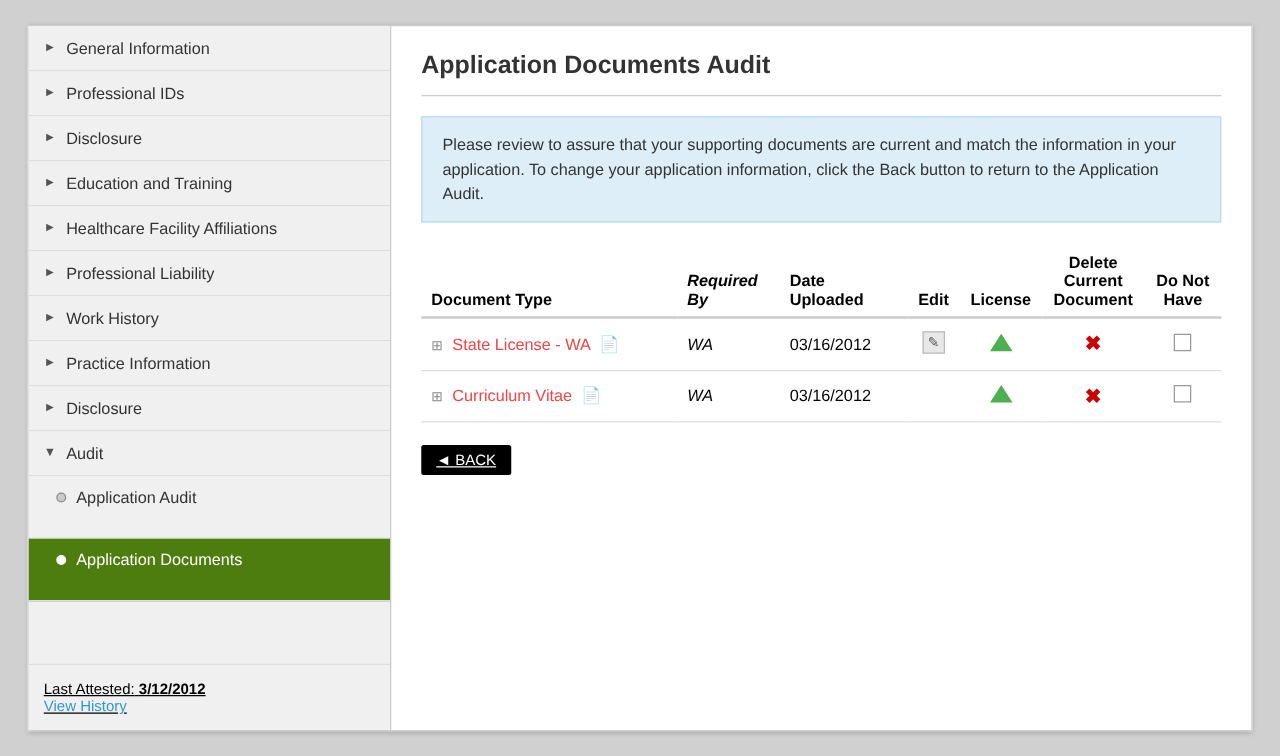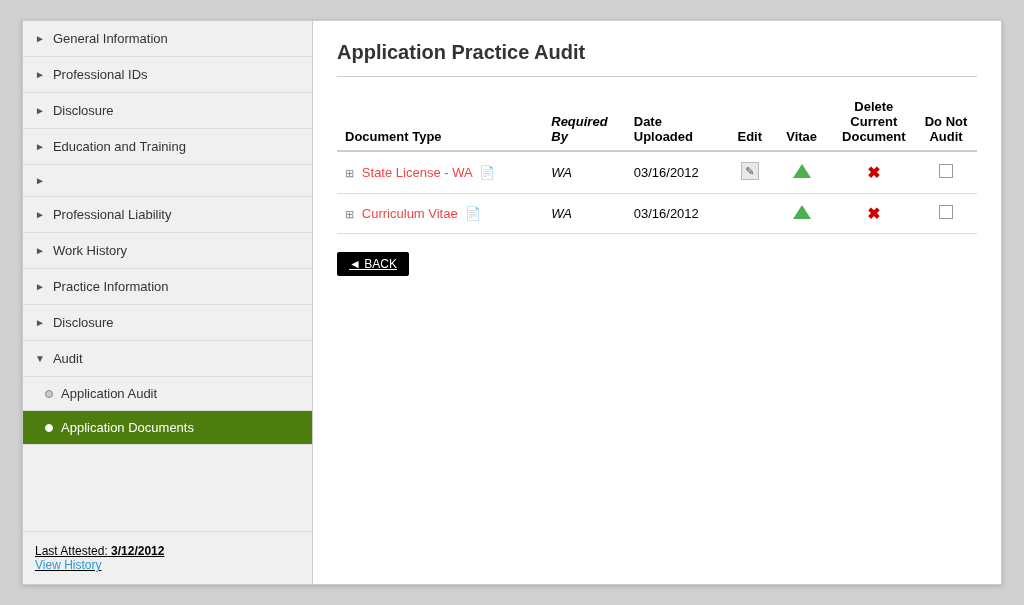--- a/index.html
+++ b/index.html
@@ -42,21 +42,21 @@
       background: #f0f0f0;
     }
     .sidebar-item .arrow {
       margin-right: 8px;
       font-size: 10px;
       color: #555;
     }
     .sidebar-subitem {
       display: flex;
       align-items: center;
-      padding: 9px 12px 9px 22px;
+      padding: 9px 12px 25px 22px;
       border-bottom: 1px solid #ddd;
       color: #333;
       cursor: pointer;
       font-size: 13px;
       background: #f0f0f0;
     }
     .sidebar-subitem .bullet {
       width: 8px;
       height: 8px;
       border-radius: 50%;
@@ -233,20 +233,21 @@
     <div class="sidebar-item">
       <span class="arrow">►</span>
       <span>Disclosure</span>
     </div>
     <div class="sidebar-item">
       <span class="arrow">►</span>
       <span>Education and Training</span>
     </div>
     <div class="sidebar-item">
       <span class="arrow">►</span>
+      <span>Healthcare Facility Affiliations</span>
     </div>
     <div class="sidebar-item">
       <span class="arrow">►</span>
       <span>Professional Liability</span>
     </div>
     <div class="sidebar-item">
       <span class="arrow">►</span>
       <span>Work History</span>
     </div>
     <div class="sidebar-item">
@@ -272,33 +273,34 @@
 
     <div class="sidebar-footer">
       <span>Last Attested:</span>
       <strong>3/12/2012</strong>
       <br>
       <a href="#">View History</a>
     </div>
   </div>
 
   <div class="main">
-    <div class="page-title">Application Practice Audit</div>
+    <div class="page-title">Application Documents Audit</div>
     <hr class="divider">
+    <div class="info-box">Please review to assure that your supporting documents are current and match the information in your application. To change your application information, click the Back button to return to the Application Audit.</div>
 
     <table class="doc-table">
       <thead>
         <tr>
           <th class="col-doctype">Document Type</th>
           <th class="col-required">Required By</th>
           <th class="col-date">Date Uploaded</th>
           <th class="col-edit">Edit</th>
-          <th class="col-upload">Vitae</th>
+          <th class="col-upload">License</th>
           <th class="col-delete">Delete Current Document</th>
-          <th class="col-donothave">Do Not Audit</th>
+          <th class="col-donothave">Do Not Have</th>
         </tr>
       </thead>
       <tbody>
 
         <tr>
           <td class="col-doctype">
             <span class="expand-icon">⊞</span>
             <a href="#" class="doc-link">State License - WA</a>
             <span class="doc-icon">📄</span>
           </td>

